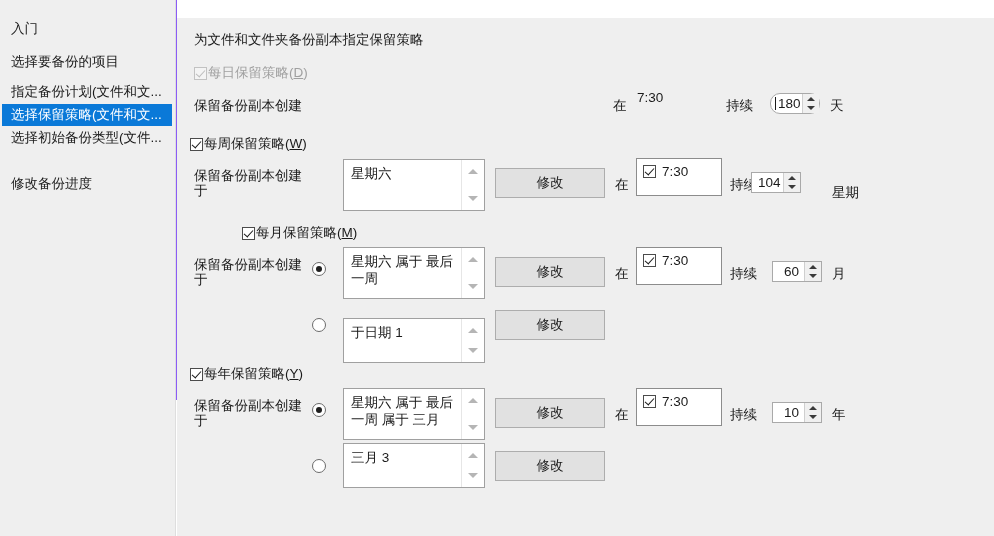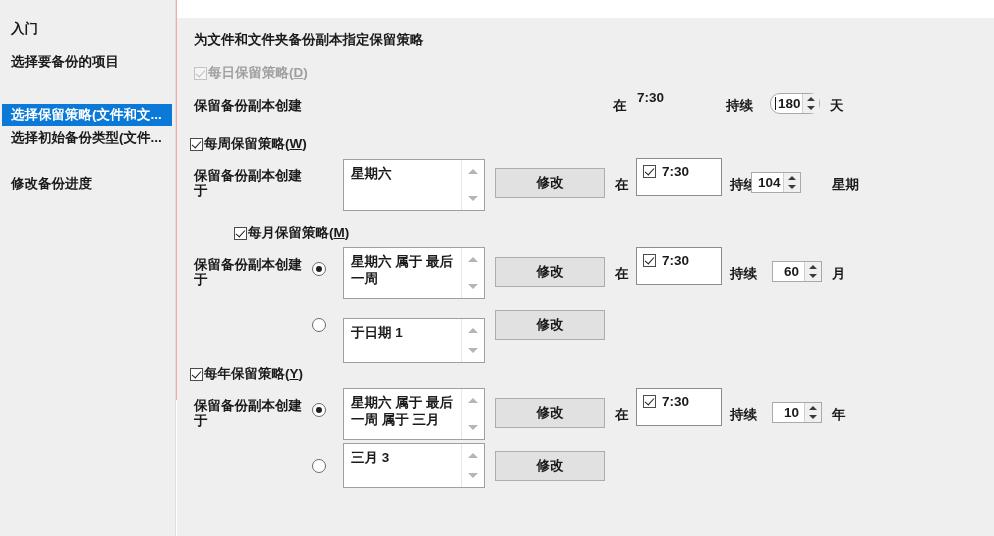--- a/index.html
+++ b/index.html
@@ -12,22 +12,21 @@
     background: #ffffff;
     font-family: "Liberation Sans", "DejaVu Sans", sans-serif;
     font-size: 13px;
     color: #000000;
     overflow: hidden;
   }
   #app {
     position: relative;
     width: 994px;
     height: 400px;
-    background: #fca5a5;
-    font-weight: bold;
+    background: #8b5cf6;
   }
 
   
   #sidebar {
     position: absolute;
     left: 0;
     top: 0;
     width: 176px;
     height: 536px;
     background: #efefef;
@@ -277,20 +276,23 @@
 
 <div id="app">
 
   <div id="sidebar">
     <div class="nav-item" style="top:18px;">
       <span>入门</span>
     </div>
     <div class="nav-item" style="top:51px;">
       <span>选择要备份的项目</span>
     </div>
+    <div class="nav-item" style="top:81px;">
+      <span>指定备份计划(文件和文...</span>
+    </div>
     <div class="nav-item selected" style="top:104px;">
       <span>选择保留策略(文件和文...</span>
     </div>
     <div class="nav-item" style="top:127px;">
       <span>选择初始备份类型(文件...</span>
     </div>
     <div class="nav-item" style="top:173px;">
       <span>修改备份进度</span>
     </div>
   </div>
@@ -348,23 +350,23 @@
     </div>
 
     <div class="abs lbl" style="left:553px; top:176px;">持续</div>
     <div class="spinner" style="left:574px; top:172px; width:50px;">
       <span class="sval" style="left:6px;">104</span>
       <span class="sbtns">
         <span class="sp-arrow up"></span>
         <span class="sp-arrow down"></span>
       </span>
     </div>
-    <div class="abs lbl" style="left:655px; top:176px;">星期</div>
-
-    <div class="cbrow" style="left:13px; top:224px;padding-left:44px;">
+    <div class="abs lbl" style="left:655px; top:184px;">星期</div>
+
+    <div class="cbrow" style="left:21px; top:224px;padding-left:44px;">
       <span class="checkbox checked"></span>
       <span class="cb-label"><span>每月保留策略</span>(<span class="mn">M</span>)</span>
     </div>
 
     <div class="abs lbl wrap" style="left:17px; top:257px; width:110px;">保留备份副本创建于</div>
 
     <span class="radio checked" style="left:135px; top:262px;"></span>
 
     <div class="listbox" style="left:166px; top:247px; width:142px; height:52px;">
       <span class="lb-text">星期六 属于 最后一周</span>

